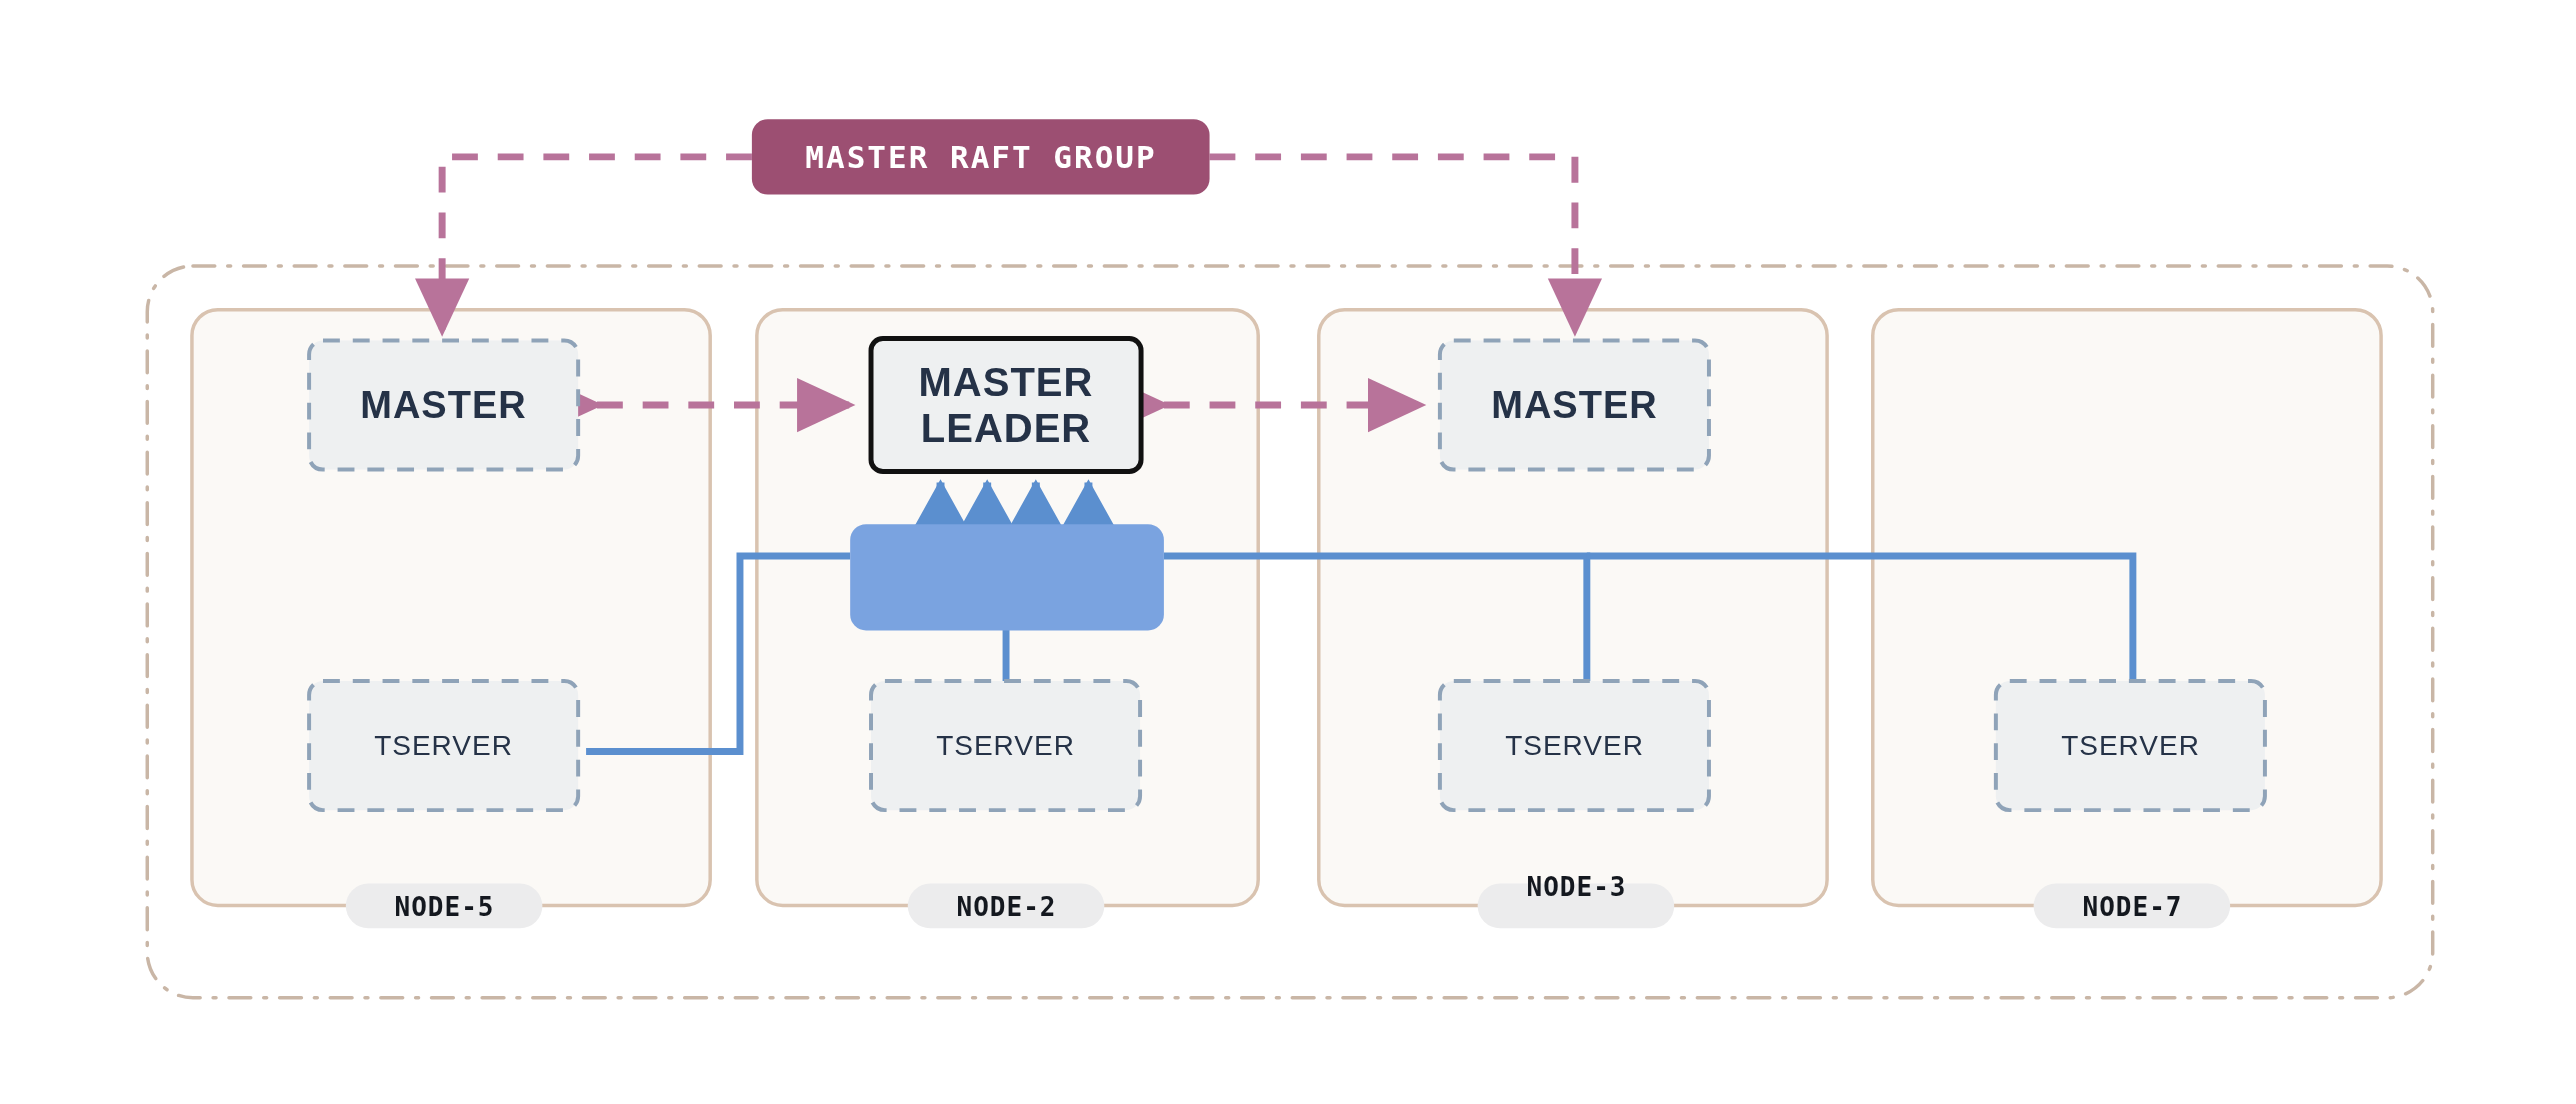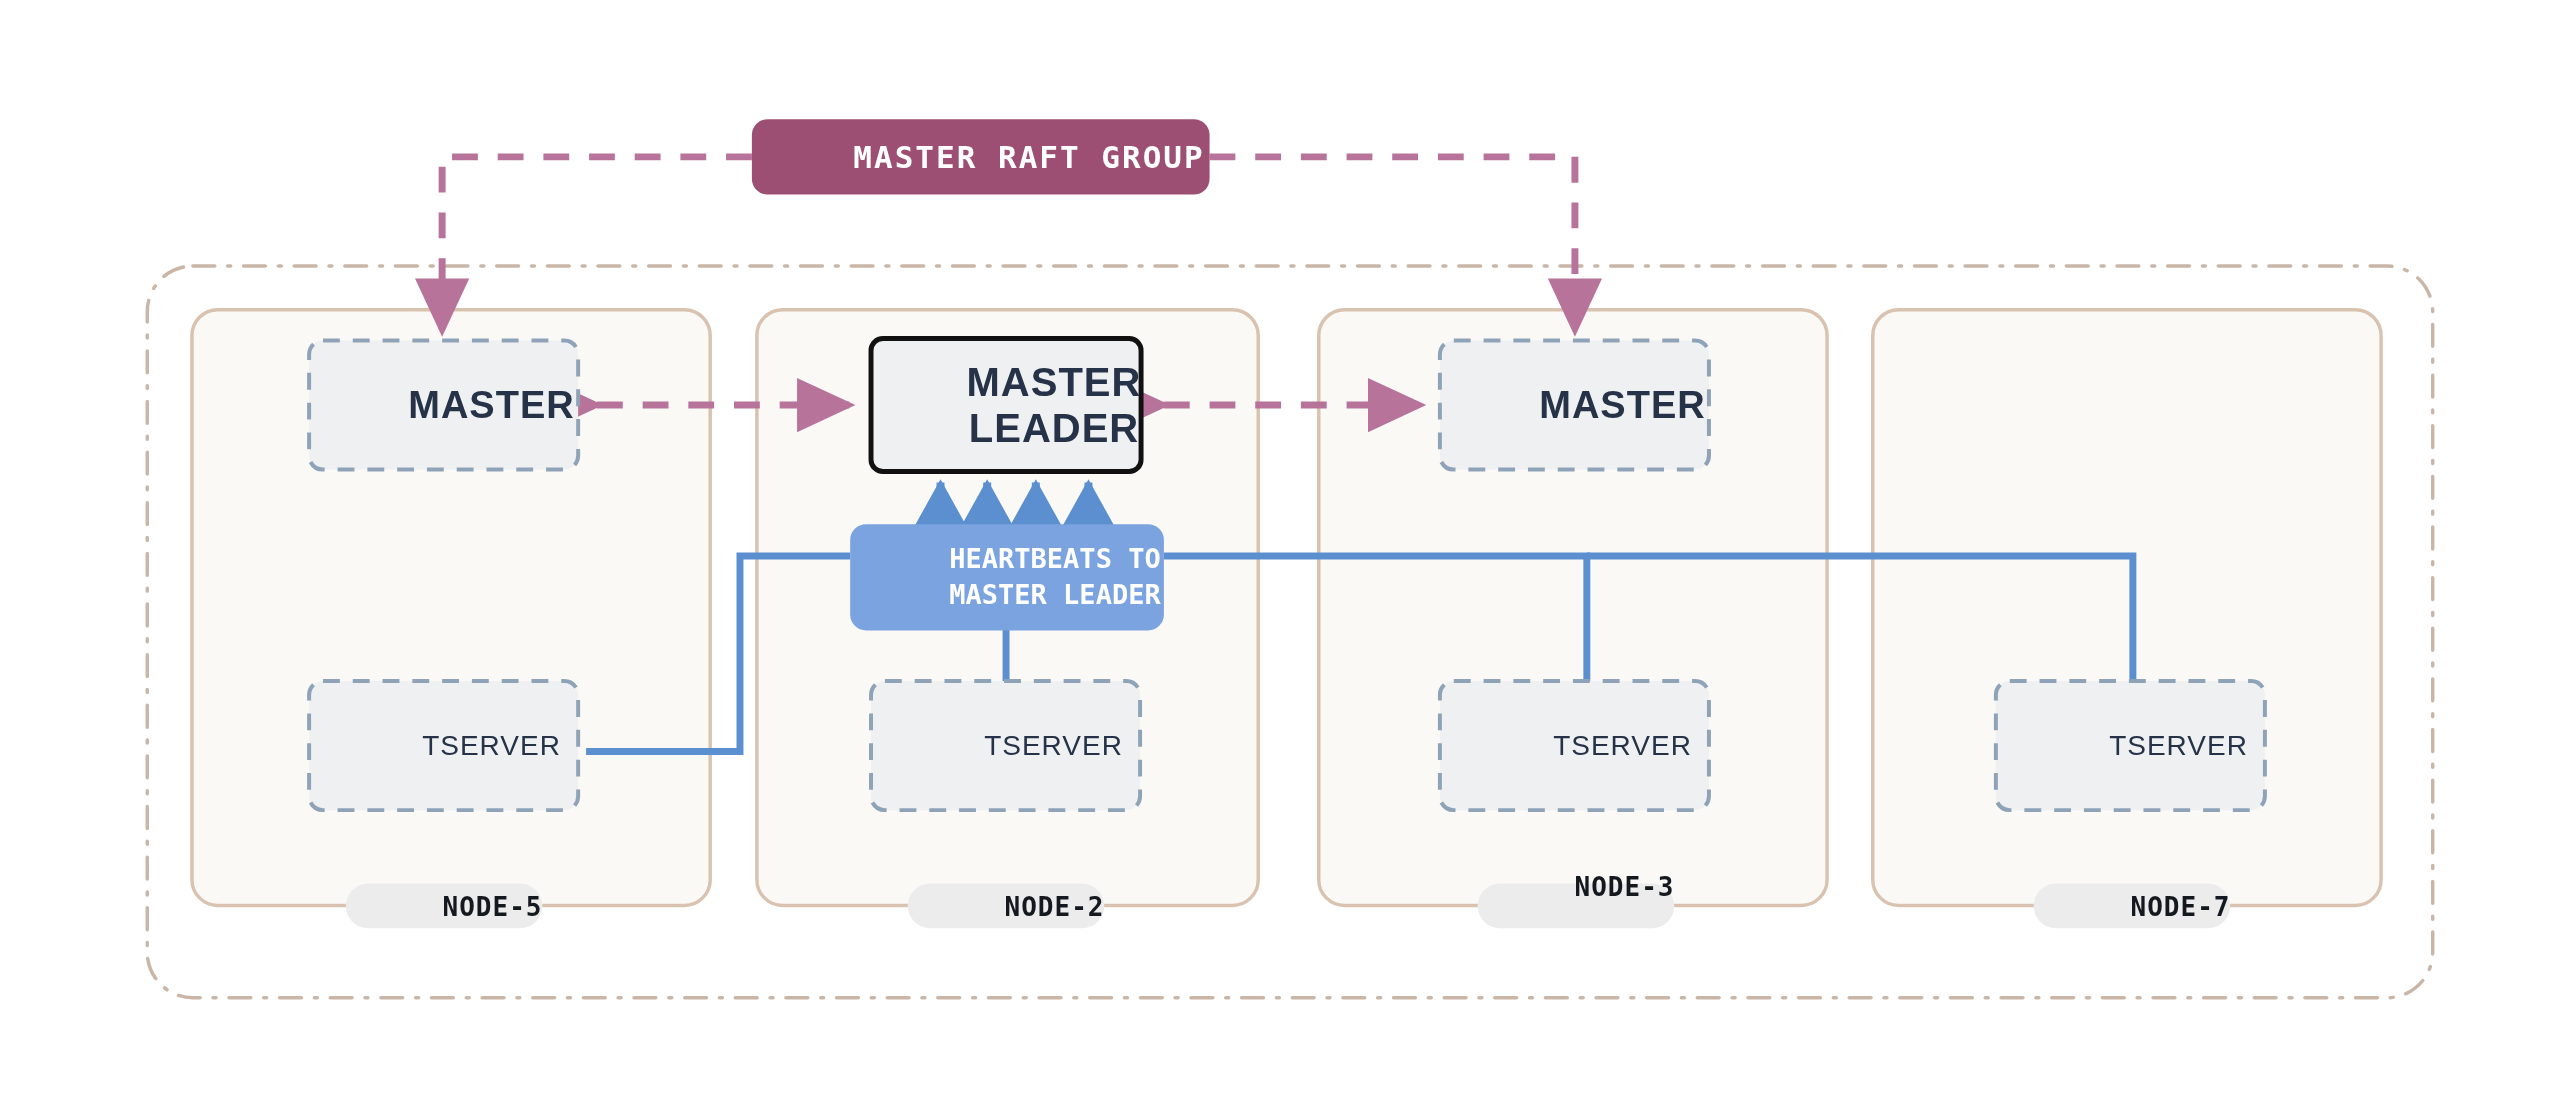--- a/index.html
+++ b/index.html
@@ -25,21 +25,20 @@
     height: 1104px;
     overflow: visible;
   }
   .lbl {
     position: absolute;
     display: flex;
     align-items: center;
     justify-content: center;
     text-align: left;
     pointer-events: none;
-    padding-left: 48px;
   }
   .raft-label {
     color: #ffffff;
     font-family: "DejaVu Sans Mono", monospace;
     font-size: 31px;
     font-weight: bold;
     letter-spacing: 2px;
   }
   .master-label {
     color: #253247;
@@ -151,24 +150,20 @@
 
   <div class="lbl master-label" style="left:309px; top:341px; width:269px; height:129px;">MASTER</div>
 
   <div class="lbl leader-label" style="left:871px; top:339px; width:270px; height:133px; flex-direction:column;">
     <div>MASTER</div>
     <div>LEADER</div>
   </div>
 
   <div class="lbl master-label" style="left:1440px; top:341px; width:269px; height:129px;">MASTER</div>
 
-  <div class="lbl hb-label" style="left:850px; top:524px; width:314px; height:106px; flex-direction:column;">
-    <div>HEARTBEATS TO</div>
-    <div>MASTER LEADER</div>
-  </div>
 
   <div class="lbl tserver-label" style="left:309px; top:681px; width:269px; height:129px;">TSERVER</div>
   <div class="lbl tserver-label" style="left:871px; top:681px; width:269px; height:129px;">TSERVER</div>
   <div class="lbl tserver-label" style="left:1440px; top:681px; width:269px; height:129px;">TSERVER</div>
   <div class="lbl tserver-label" style="left:1996px; top:681px; width:269px; height:129px;">TSERVER</div>
 
   <div class="lbl node-label" style="left:346px; top:884px; width:197px; height:45px;">NODE-5</div>
   <div class="lbl node-label" style="left:908px; top:884px; width:197px; height:45px;">NODE-2</div>
   <div class="lbl node-label" style="left:1478px; top:864px; width:197px; height:45px;">NODE-3</div>
   <div class="lbl node-label" style="left:2034px; top:884px; width:197px; height:45px;">NODE-7</div>

